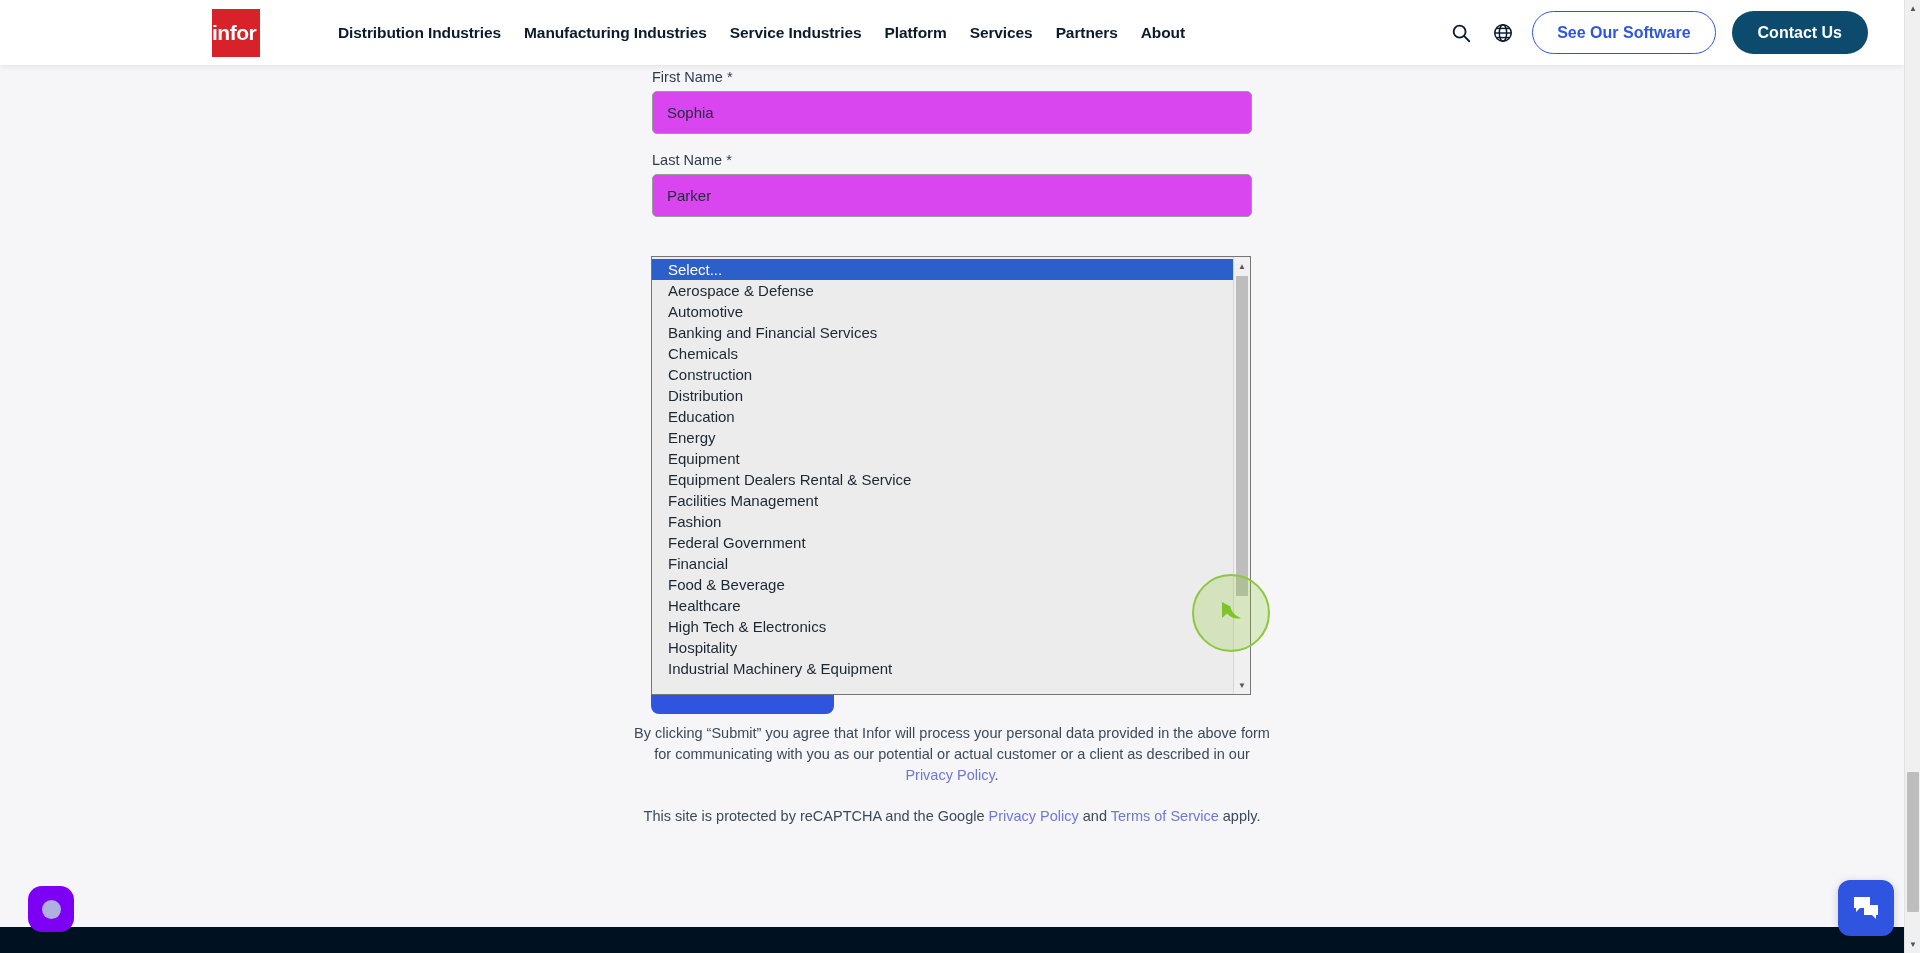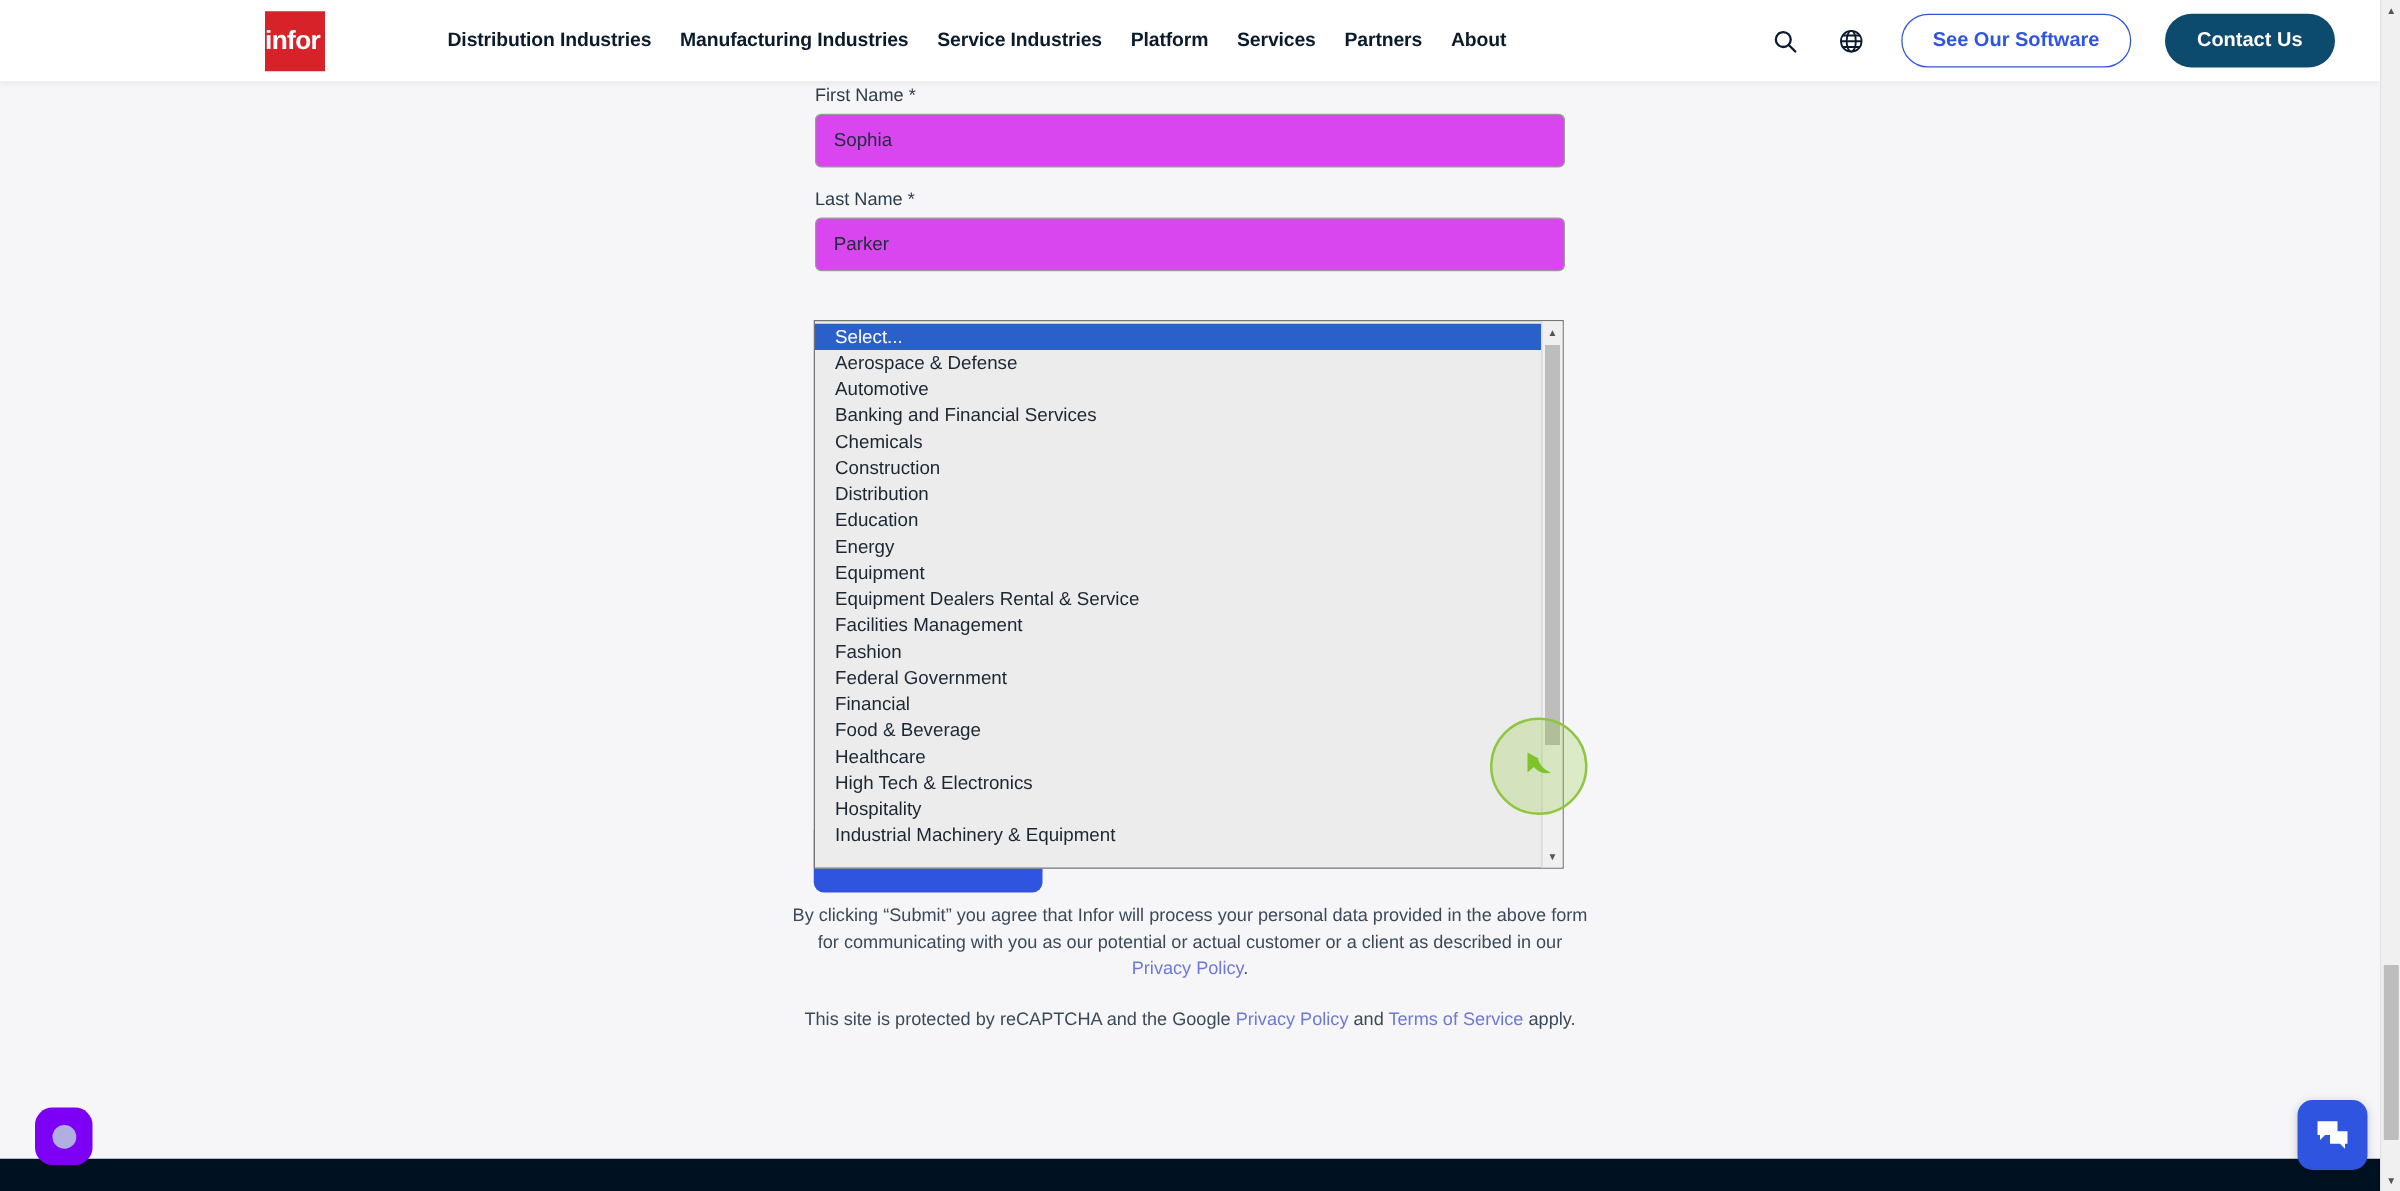--- a/index.html
+++ b/index.html
@@ -44,28 +44,28 @@
     padding-left: 212px; padding-right: 36px;
   }
   .logo {
     width: 48px; height: 48px; background: #d8222a;
     display: flex; align-items: center; justify-content: flex-start;
     color: #fff; font-size: 21px; font-weight: 700; letter-spacing: -0.5px;
     flex: 0 0 auto;
   }
   .nav {
     display: flex; align-items: center; gap: 23px;
-    margin-left: 98px;
+    margin-left: 78px;
   }
   .nav-item {
     font-size: 15.5px; color: #0b1b2b; font-weight: 600;
     white-space: nowrap; cursor: pointer; letter-spacing: -0.1px;
   }
   .header-right {
-    margin-left: auto; display: flex; align-items: center; gap: 27px;
+    margin-left: auto; display: flex; align-items: center; gap: 16px;
   }
   .icon-btn {
     width: 26px; height: 26px; display: flex; align-items: center;
     justify-content: center; cursor: pointer; color: #0b1b2b;
   }
   .btn-outline {
     border: 1px solid #2f55e0; border-radius: 22px;
     padding: 0 24px; height: 43px; display: flex; align-items: center;
     color: #2f55e0; font-size: 16px; font-weight: 700; cursor: pointer;
     background: #fff; white-space: nowrap;

